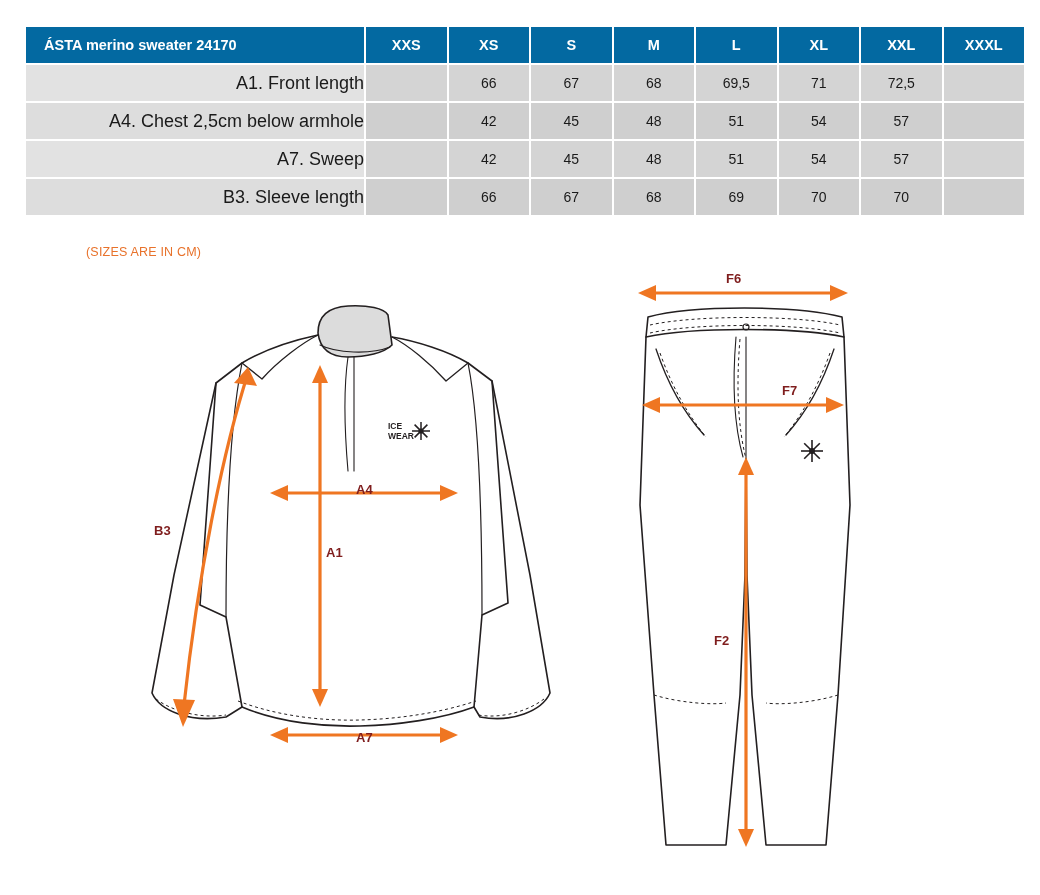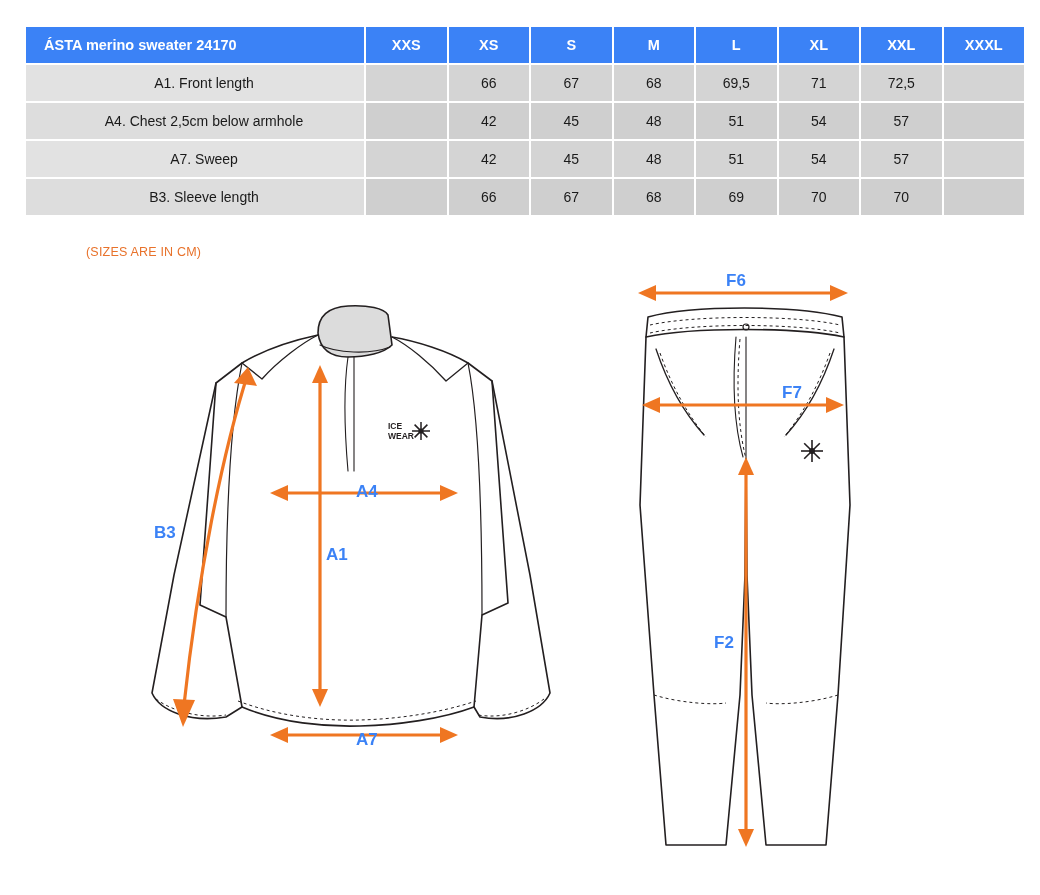--- a/index.html
+++ b/index.html
@@ -36,40 +36,40 @@
   table.size-table th,
   table.size-table td {
     border: 2px solid #ffffff;
     height: 36px;
     font-size: 14px;
     text-align: center;
     vertical-align: middle;
     padding: 0;
   }
   table.size-table thead th {
-    background: #3b82f6;
+    background: #0369a1;
     color: #ffffff;
     font-weight: bold;
     font-size: 14.5px;
   }
   table.size-table thead th.name-col {
     text-align: left;
     padding-left: 18px;
     font-size: 14.5px;
   }
   table.size-table tbody td {
     background: #d4d4d4;
     color: #1a1a1a;
     font-weight: normal;
   }
   table.size-table tbody td.name-col {
-    text-align: center;
+    text-align: right;
     padding-left: 18px;
     background: #e2e2e2;
-    font-size: 14px;
+    font-size: 18px;
   }
   table.size-table tbody tr:nth-child(even) td {
     background: #cfcfcf;
   }
   table.size-table tbody tr:nth-child(even) td.name-col {
     background: #dddddd;
   }
   col.c-name { width: 340px; }
   col.c-size { width: 82.5px; }
 
@@ -92,22 +92,22 @@
     height: 615px;
   }
   .fig {
     position: absolute;
   }
   .fig-sweater { left: 130px; top: 0px; }
   .fig-pants   { left: 600px; top: 0px; }
 
   .label {
     position: absolute;
-    color: #3b82f6;
-    font-size: 17px;
+    color: #7f1d1d;
+    font-size: 13px;
     font-weight: bold;
     font-family: "Liberation Sans", sans-serif;
   }
   svg { display: block; }
 </style>
 </head>
 <body>
 
 <div class="page">
 

